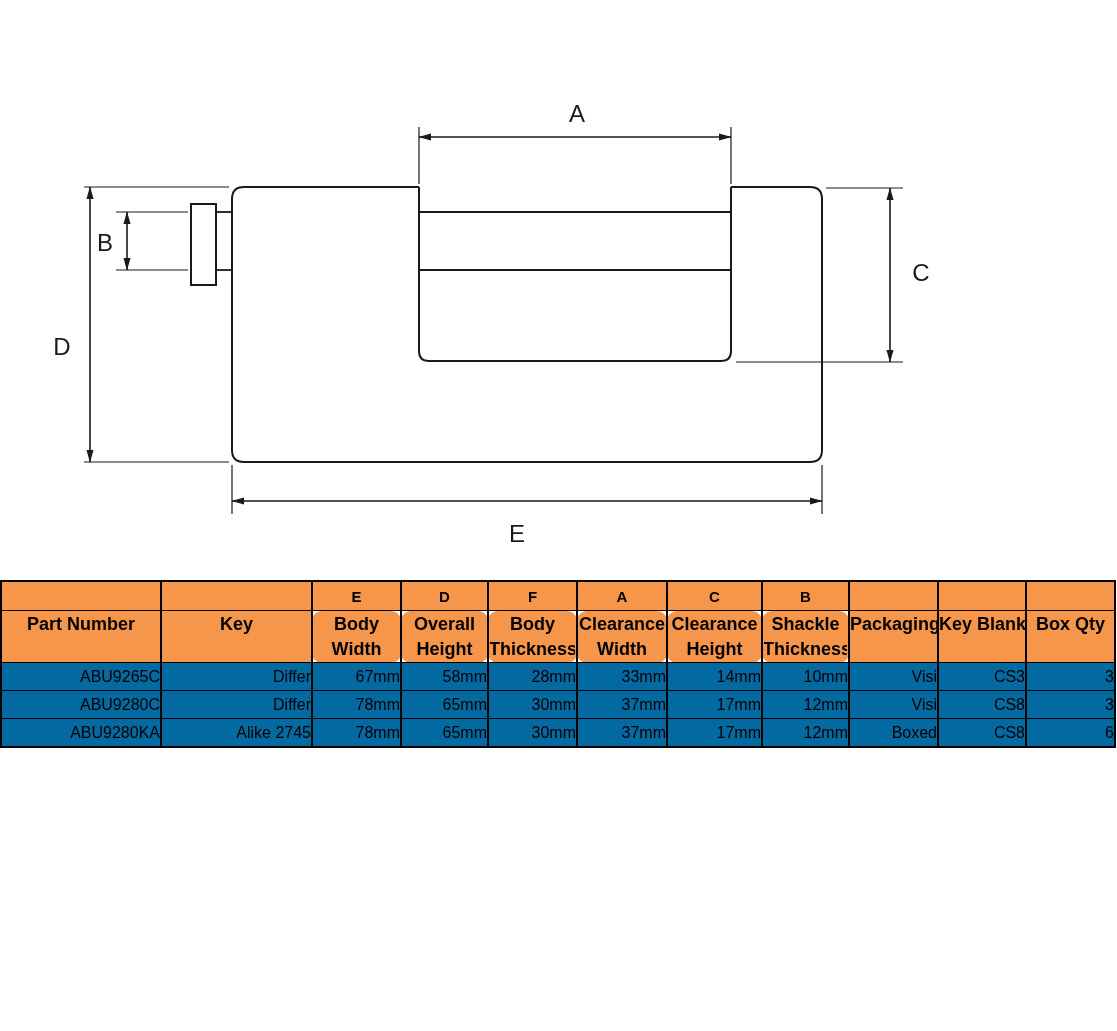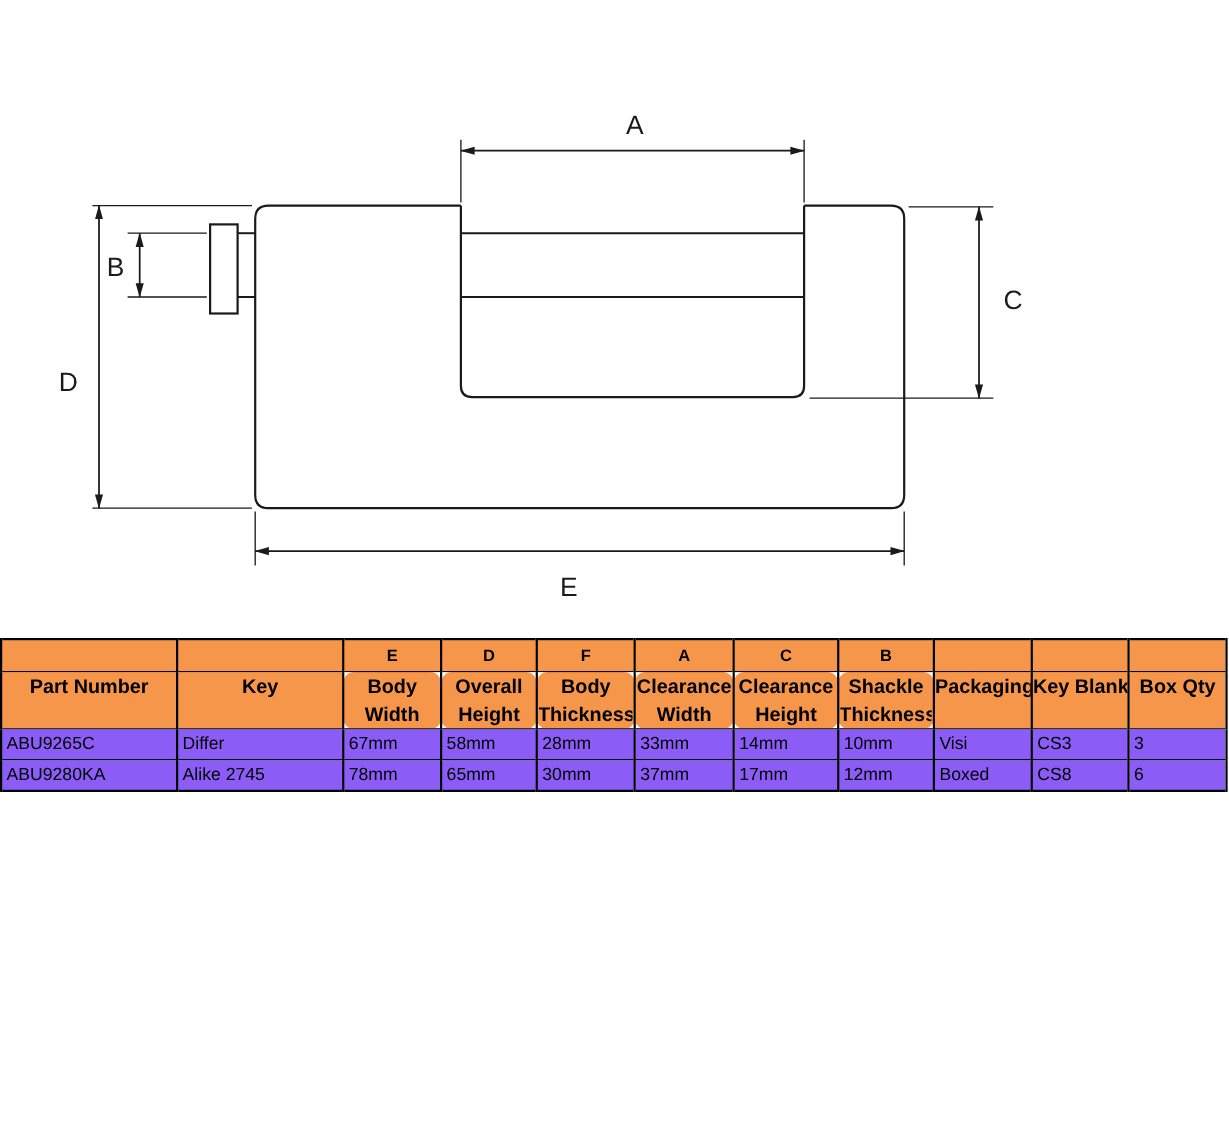--- a/index.html
+++ b/index.html
@@ -30,21 +30,21 @@
     height:28px; background:#F6964B; text-align:center;
     font-weight:bold; font-size:15px; vertical-align:middle;
   }
   tr.hdr td {
     height:48px; background:#F6964B; text-align:center;
     font-weight:bold; font-size:18px; vertical-align:top;
     line-height:25px; padding-top:1px;
   }
   tr.hdr td.two-line { word-spacing:999px; white-space:normal;border-radius:10px; }
   tr.data td {
-    height:27px; background:#8b5cf6; text-align:left;
+    height:27px; background:#0369a1; text-align:right;
     vertical-align:middle; padding-left:4px; font-size:16px;
   }
 </style>
 </head>
 <body>
 
 <div id="page">
 
   <svg id="diagram" width="1117" height="575" viewBox="0 0 1117 575">
     <defs>
@@ -153,20 +153,33 @@
         <td>58mm</td>
         <td>28mm</td>
         <td>33mm</td>
         <td>14mm</td>
         <td>10mm</td>
         <td>Visi</td>
         <td>CS3</td>
         <td>3</td>
       </tr>
       <tr class="data">
+        <td>ABU9280C</td>
+        <td>Differ</td>
+        <td>78mm</td>
+        <td>65mm</td>
+        <td>30mm</td>
+        <td>37mm</td>
+        <td>17mm</td>
+        <td>12mm</td>
+        <td>Visi</td>
+        <td>CS8</td>
+        <td>3</td>
+      </tr>
+      <tr class="data">
         <td>ABU9280KA</td>
         <td>Alike 2745</td>
         <td>78mm</td>
         <td>65mm</td>
         <td>30mm</td>
         <td>37mm</td>
         <td>17mm</td>
         <td>12mm</td>
         <td>Boxed</td>
         <td>CS8</td>

